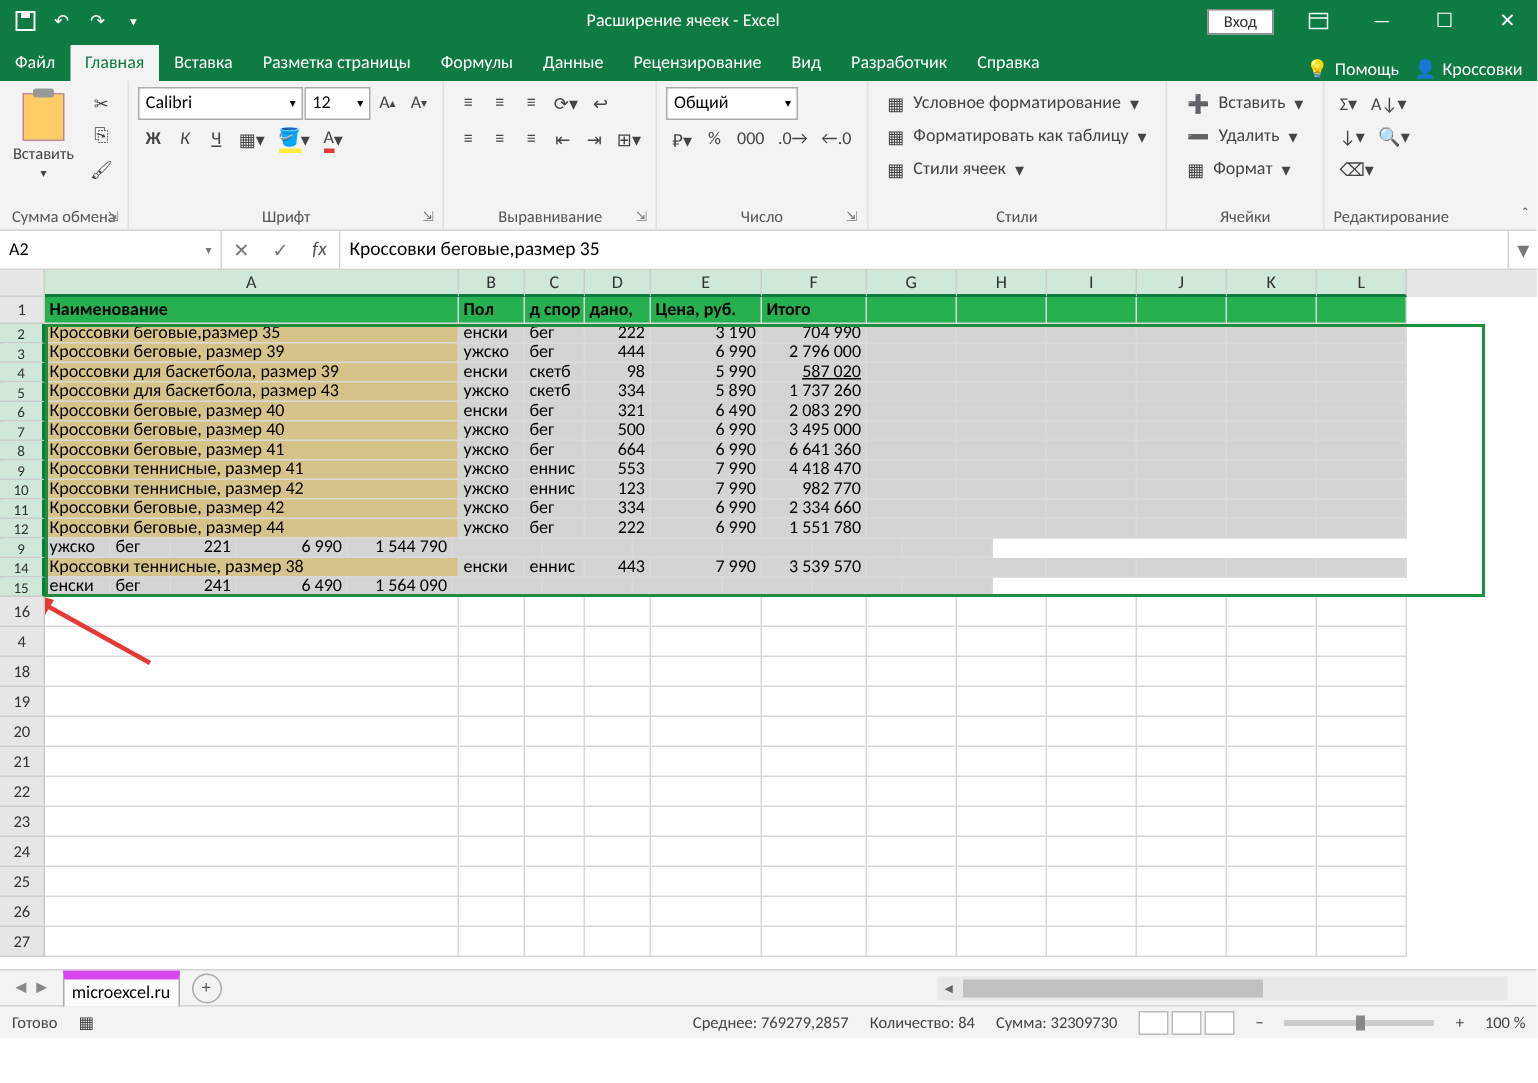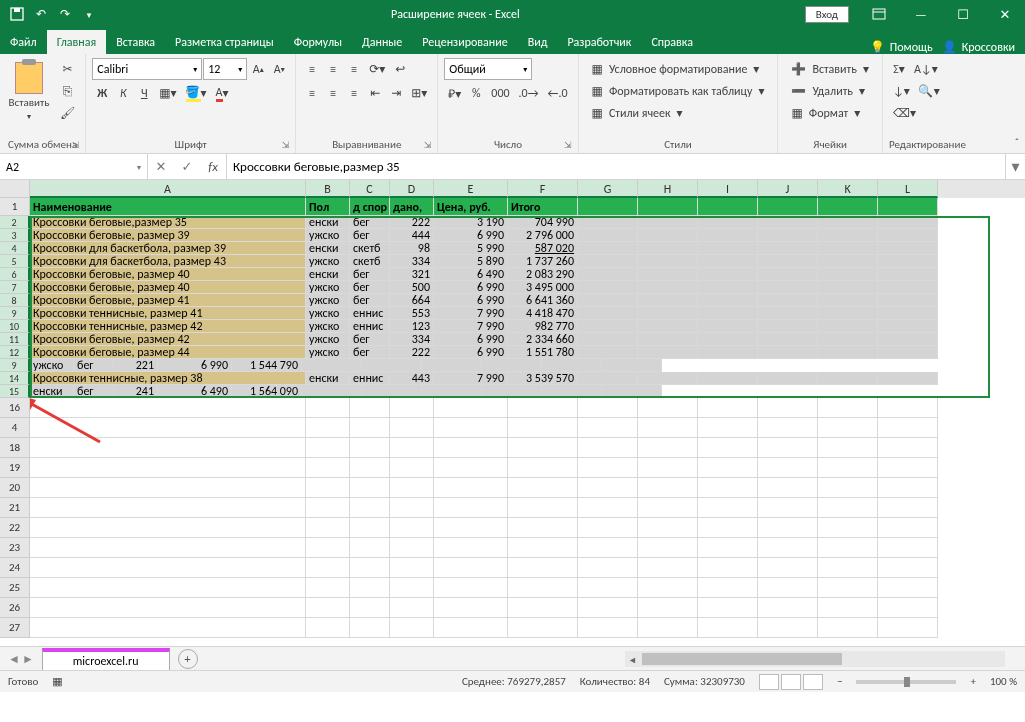--- a/index.html
+++ b/index.html
@@ -61,21 +61,21 @@
 .cell.selgrey { background: #d4d4d4; }
 .cell.num { text-align: right; }
 .sel-outline { position: absolute; border: 2px solid #1e8e3e; pointer-events: none; }
 .red-box { position: absolute; border: 2px solid #e53935; pointer-events: none; }
 .annotation { position: absolute; color: #e53935; font-weight: bold; font-style: italic; font-size: 42px; font-family: Georgia, serif; pointer-events: none; }
 .arrow { position: absolute; pointer-events: none; }
 
 .sheet-tabs { height: 24px; border-top: 1px solid #d4d4d4; background: #f3f3f3; display: flex; align-items: center; font-size: 12px; position: relative; }
 .st-nav { display: flex; gap: 2px; padding: 0 8px; color: #888; }
 .st-nav span { cursor: pointer; }
-.st-tab { background: #fff; border: 1px solid #aaa; border-bottom: none; padding: 2px 30px; cursor: pointer; border-top: 4px solid #d946ef; }
+.st-tab { background: #fff; border: 1px solid #aaa; border-bottom: none; padding: 2px 5px; cursor: pointer; border-top: 6px solid #d946ef; }
 .st-add { width: 20px; height: 20px; border: 1px solid #aaa; border-radius: 50%; display: flex; align-items: center; justify-content: center; margin-left: 8px; cursor: pointer; color: #555; }
 .hscroll { position: absolute; right: 20px; width: 380px; height: 16px; top: 4px; background: #e8e8e8; display: flex; align-items: center; }
 .hscroll .thumb { background: #c0c0c0; height: 12px; width: 200px; margin-left: 2px; }
 
 .statusbar { height: 22px; background: #f3f3f3; border-top: 1px solid #d4d4d4; display: flex; align-items: center; font-size: 11px; color: #444; padding: 0 8px; gap: 14px; }
 .statusbar .spacer { flex: 1; }
 .zoom-slider { width: 100px; height: 4px; background: #ccc; position: relative; }
 .zoom-slider .zthumb { position: absolute; left: 48px; top: -3px; width: 6px; height: 10px; background: #888; }
 .view-btns { display: flex; gap: 2px; }
 .view-btn { width: 20px; height: 16px; border: 1px solid #bbb; background: #fff; cursor: pointer; }

